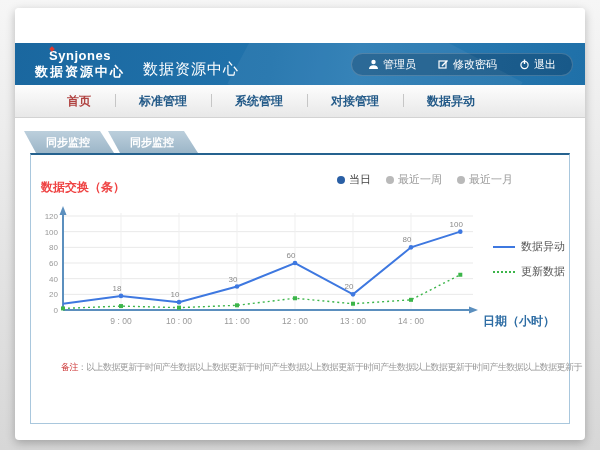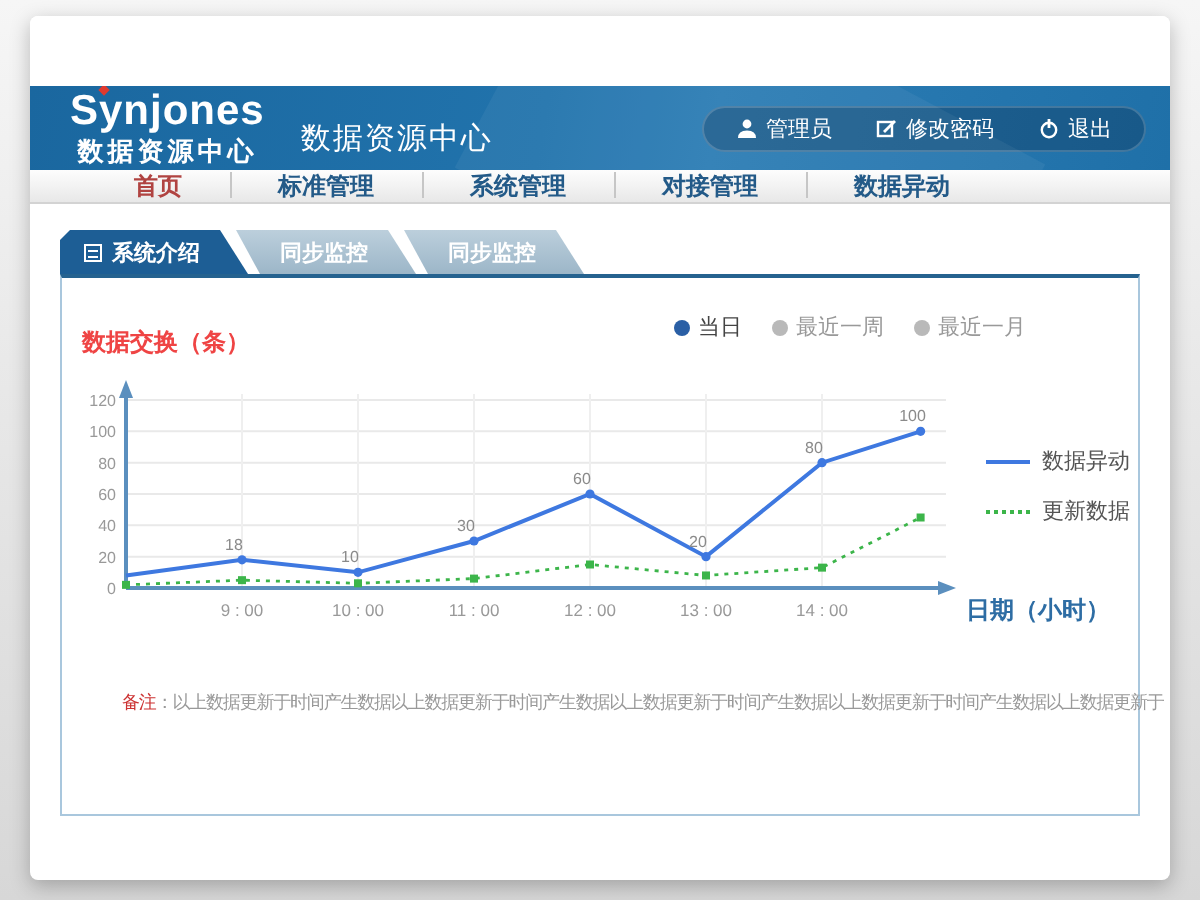--- a/index.html
+++ b/index.html
@@ -11,31 +11,31 @@
     background:#fff; border-radius:4px; box-shadow:0 3px 10px rgba(0,0,0,.25); overflow:hidden; }
 
   .top-strip { height:35px; background:#fff; }
 
   
   .header { height:42px; background:linear-gradient(100deg,#1a679f 0%,#2173ac 45%,#2c7db5 60%,#1f70a8 100%);
     display:flex; align-items:center; padding:0 12px 0 20px; position:relative; overflow:hidden; }
   .header::after { content:''; position:absolute; left:230px; top:-30px; width:260px; height:140px;
     background:rgba(255,255,255,.05); transform:rotate(28deg); pointer-events:none; }
   .logo { position:relative; color:#fff; line-height:1.05; text-align:center; }
-  .logo-en { font-size:21px; font-weight:bold; letter-spacing:.5px; display:block;text-align:right; }
+  .logo-en { font-size:13px; font-weight:bold; letter-spacing:.5px; display:block; }
   .logo-accent { position:absolute; left:15px; top:-2px; width:4px; height:4px; background:#e03a2f; transform:rotate(45deg); }
   .logo-cn { font-size:13px; font-weight:bold; letter-spacing:2px; display:block; margin-top:2px; }
   .app-title { color:#fff; font-size:15px; margin-left:18px; margin-top:10px; letter-spacing:1px; }
   .user-pill { margin-left:auto; background:rgba(8,40,70,.32); border:1px solid rgba(255,255,255,.18);
     border-radius:12px; height:23px; display:flex; align-items:center; padding:0 16px; gap:22px; }
   .user-item { color:#fff; font-size:11px; display:flex; align-items:center; gap:4px; cursor:pointer; white-space:nowrap; }
   .user-item svg { display:block; }
 
   
-  .nav { height:17px; background:linear-gradient(#fdfdfd,#e8e8e8); border-bottom:1px solid #d3d3d3;
+  .nav { height:33px; background:linear-gradient(#fdfdfd,#e8e8e8); border-bottom:1px solid #d3d3d3;
     display:flex; align-items:center; padding-left:28px; }
   .nav-item { font-size:12px; font-weight:bold; color:#235a88; padding:0 24px; position:relative; cursor:pointer; }
   .nav-item.active { color:#b04341; }
   .nav-item + .nav-item::before { content:''; position:absolute; left:0; top:1px; height:13px; width:1px; background:#c6c6c6; }
 
   
   .content { padding:13px 15px 0; }
   .tabs { display:flex; height:22px; }
   .tab { height:22px; display:flex; align-items:center; gap:5px; color:#fff; font-size:11px; font-weight:bold;
     padding:0 24px 0 12px; cursor:pointer; }
@@ -111,24 +111,20 @@
   <div class="nav">
     <div class="nav-item active">首页</div>
     <div class="nav-item">标准管理</div>
     <div class="nav-item">系统管理</div>
     <div class="nav-item">对接管理</div>
     <div class="nav-item">数据异动</div>
   </div>
 
   <div class="content">
     <div class="tabs">
-      <div class="tab active">
-        <span class="tab-icon"></span>
-        <span>系统介绍</span>
-      </div>
       <div class="tab inactive">
         <span>同步监控</span>
       </div>
       <div class="tab inactive">
         <span>同步监控</span>
       </div>
     </div>
 
     <div class="panel">
       <div class="radios">

